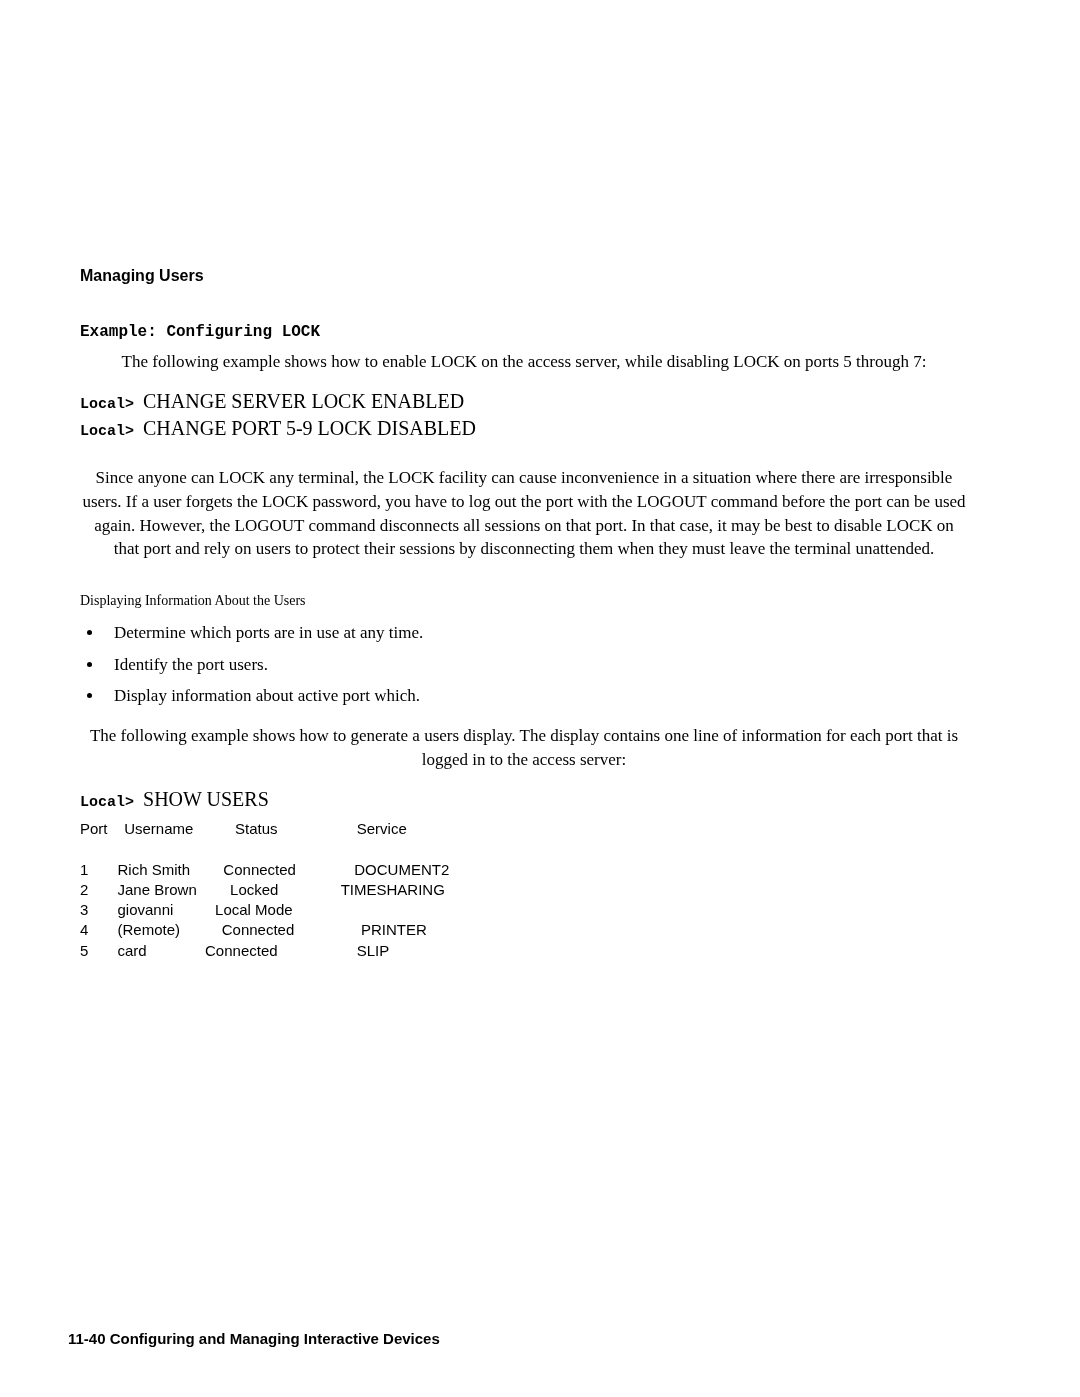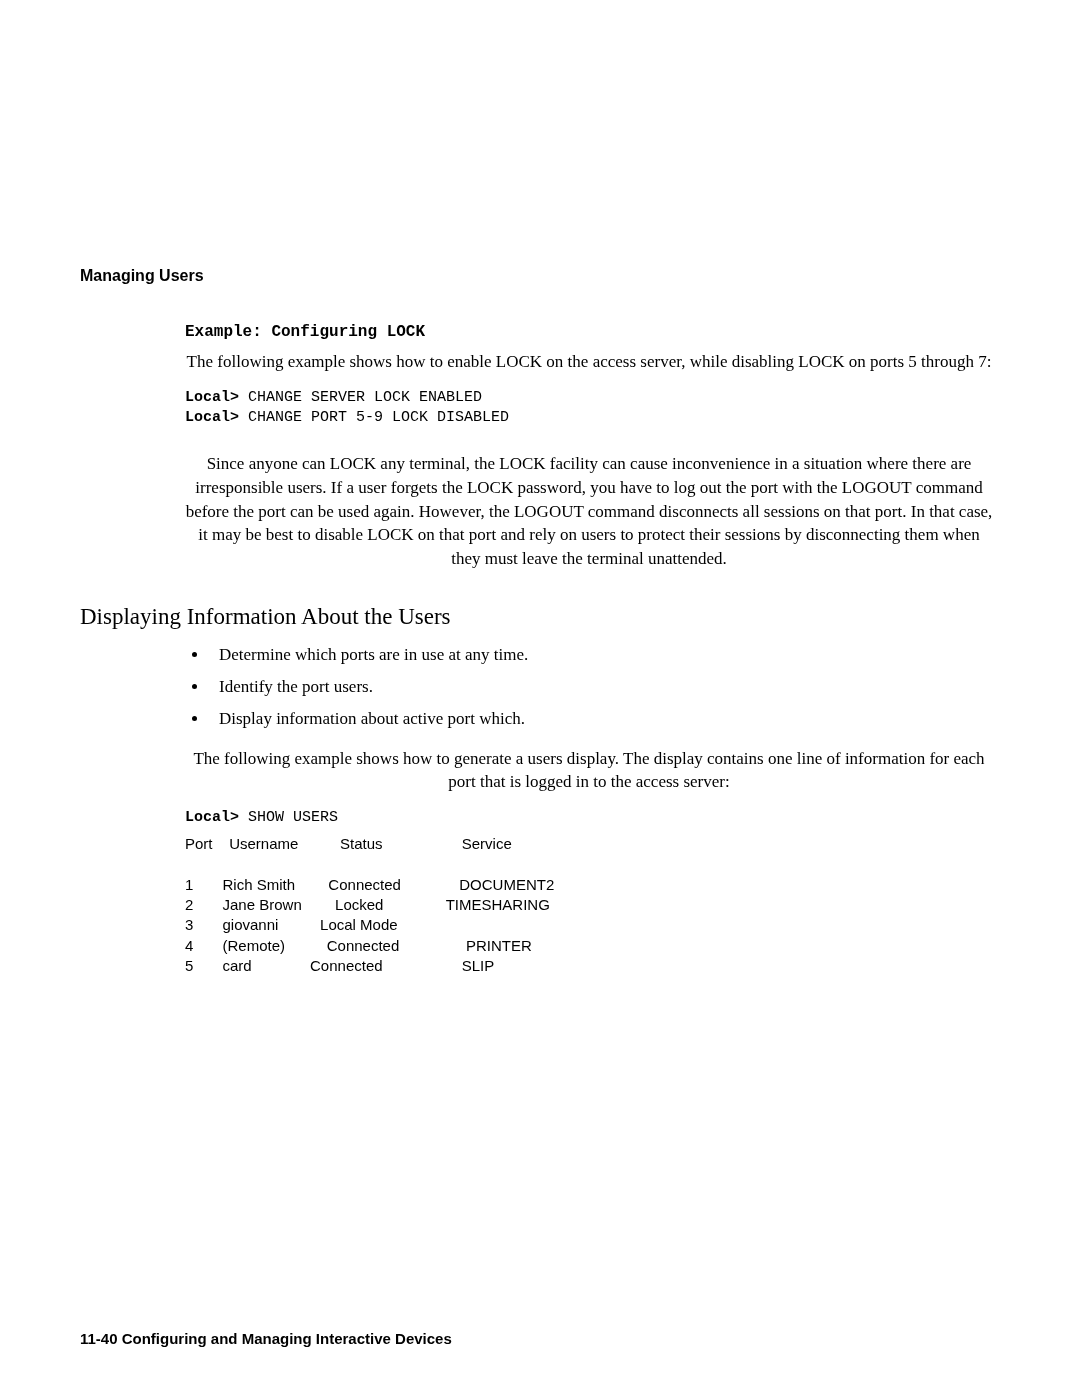--- a/index.html
+++ b/index.html
@@ -8,33 +8,32 @@
       line-height: 1.4;
       color: #000;
       background: #fff;
       margin: 0;
       padding: 0;
       width: 1080px;
       height: 1397px;
       position: relative;
     }
     .page {
-      padding: 265px 87px 50px 80px;
+      padding: 265px 112px 50px 80px;
       position: relative;
       height: 100%;
       box-sizing: border-box;
     }
     .section-header {
       font-family: Arial, Helvetica, sans-serif;
       font-weight: bold;
       font-size: 16px;
       margin-bottom: 34px;
     }
     .content-block {
-      margin-left: 105px;
     }
     .example-heading {
       font-family: "Courier New", Courier, monospace;
       font-weight: bold;
       font-size: 16px;
       margin-bottom: 6px;
     }
     .body-text {
       font-family: "Times New Roman", Times, serif;
       font-size: 17px;
@@ -46,29 +45,29 @@
       font-size: 15px;
       margin: 0;
       line-height: 1.35;
     }
     .terminal-prompt {
       font-family: "Courier New", Courier, monospace;
       font-size: 15px;
       font-weight: bold;
     }
     .terminal-cmd {
-      font-family: Liberation Mono, monospace;
-      font-size: 15px;
+      font-family: Liberation Serif, serif;
+      font-size: 20px;
     }
     .terminal-block {
       margin: 6px 0 24px 0;
     }
     .subsection-heading {
       font-family: "Times New Roman", Times, serif;
-      font-size: 23px;
+      font-size: 14px;
       font-weight: normal;
       margin: 30px 0 10px 0;
     }
     ul.bullet-list {
       margin: 4px 0 16px 0;
       padding-left: 24px;
     }
     ul.bullet-list li {
       margin-bottom: 8px;
       padding-left: 10px;
@@ -76,21 +75,21 @@
     .mono-block {
       font-family: Liberation Sans, sans-serif;
       font-size: 15px;
       white-space: pre;
       margin: 6px 0 0 0;
       line-height: 1.35;
     }
     .footer {
       position: absolute;
       bottom: 48px;
-      left: 80px;
+      left: 68px;
       font-family: Arial, Helvetica, sans-serif;
       font-weight: bold;
       font-size: 15px;
     }
   </style>
 </head>
 <body>
 
 <div class="page">
 

